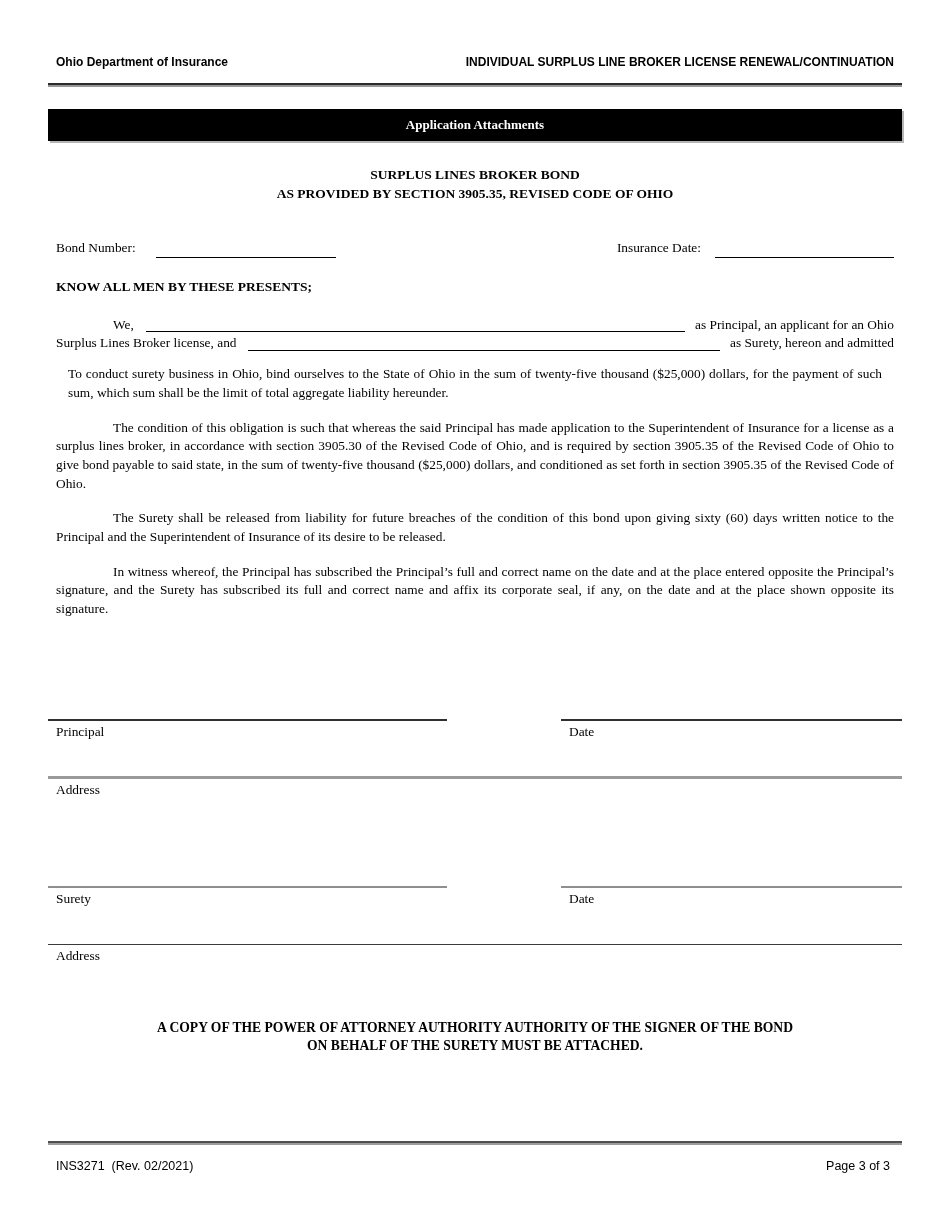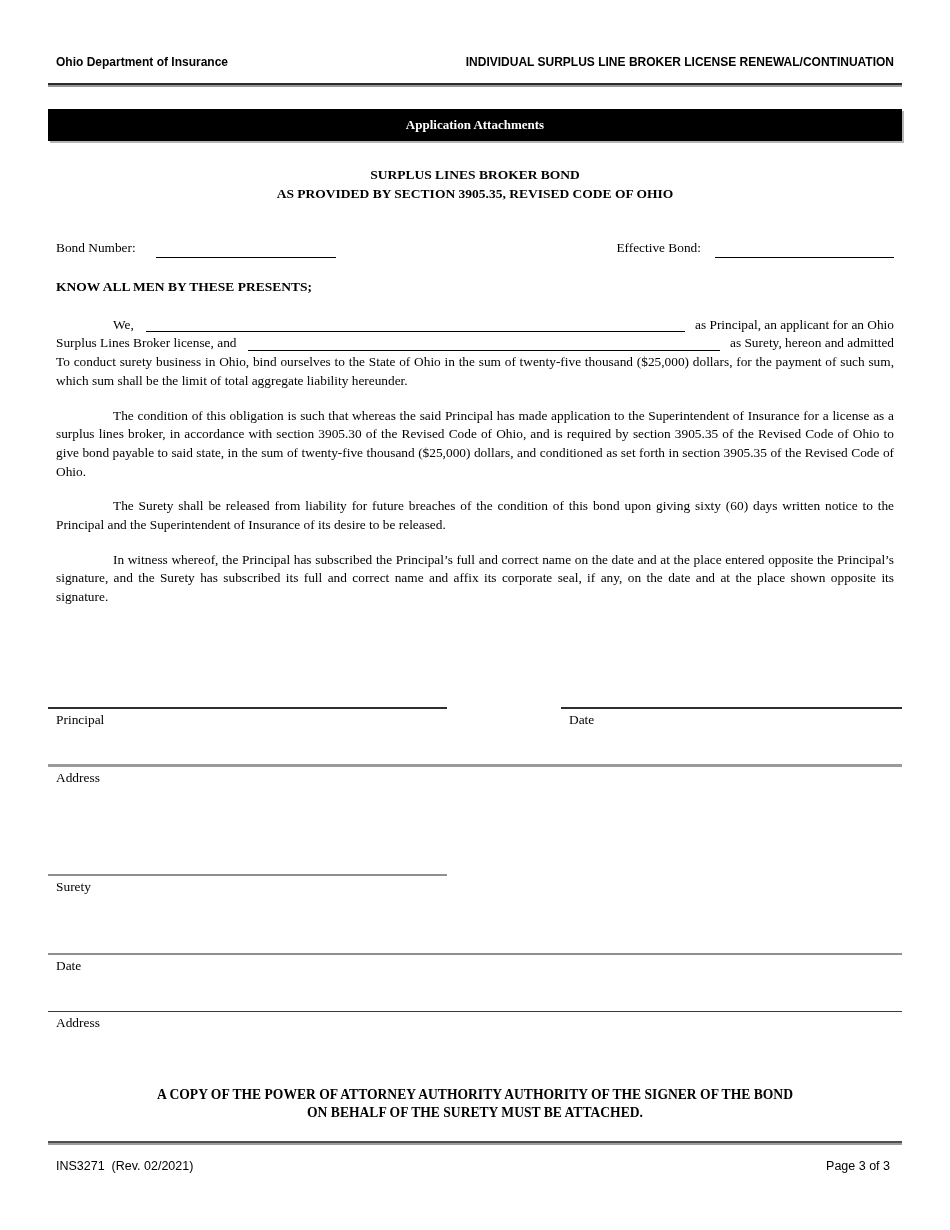--- a/index.html
+++ b/index.html
@@ -85,36 +85,36 @@
   .para-we { margin: 21px 8px 0 8px; }
   .we-line { display: flex; align-items: baseline; white-space: nowrap; }
   .we-indent { width: 57px; flex: 0 0 auto; }
   .inline-blank {
     flex: 1 1 auto;
     border-bottom: 1.5px solid #000;
     height: 15px;
     align-self: flex-end;
     margin: 0 10px 2px 12px;
   }
-  .we-cont { text-align: justify; text-indent: 0; margin: 0; }
+  .we-cont { text-align: justify; text-indent: 0; margin: 12px; }
 
   
   .sig-row { display: flex; margin: 0 0; gap: 29px; }
   .sig-col-left  { width: 399px; }
   .sig-gap { width: 56px; }
   .sig-col-right { flex: 1 1 auto; }
   .sig-line-dark  { height: 0; border-top: 2.5px solid #2f2f2f; }
   .sig-line-gray  { height: 0; border-top: 2.5px solid #8f8f8f; }
   .addr-line-gray { height: 0; border-top: 3px solid #9a9a9a; }
   .addr-line-dark { height: 0; border-top: 1.5px solid #3a3a3a; }
   .sig-label { font-size: 13.4px; margin: 3px 0 0 8px; }
 
   .sig-principal { margin-top: 100px; }
   .addr1 { margin-top: 36px; }
-  .sig-surety { margin-top: 88px; flex-direction: column; }
+  .sig-surety { margin-top: 88px; }
   .addr2 { margin-top: 37px; }
 
   
   .attach-note {
     margin-top: 55px;
     text-align: center;
     font-weight: bold;
     font-size: 13.6px;
     line-height: 18.5px;
   }
@@ -153,21 +153,21 @@
 
   <div class="doc-title">
     <div>SURPLUS LINES BROKER BOND</div>
     <div>AS PROVIDED BY SECTION 3905.35, REVISED CODE OF OHIO</div>
   </div>
 
   <div class="field-row bodytext">
     <span>Bond Number:</span>
     <span class="fill-blank blank-bond"></span>
     <span class="spacer"></span>
-    <span>Effective Bond:</span>
+    <span>Insurance Date:</span>
     <span class="fill-blank blank-eff"></span>
   </div>
 
   <div class="presents">KNOW ALL MEN BY THESE PRESENTS;</div>
 
   <div class="para-we bodytext">
     <div class="we-line">
       <span class="we-indent"></span>
       <span>We,</span>
       <span class="inline-blank"></span>

